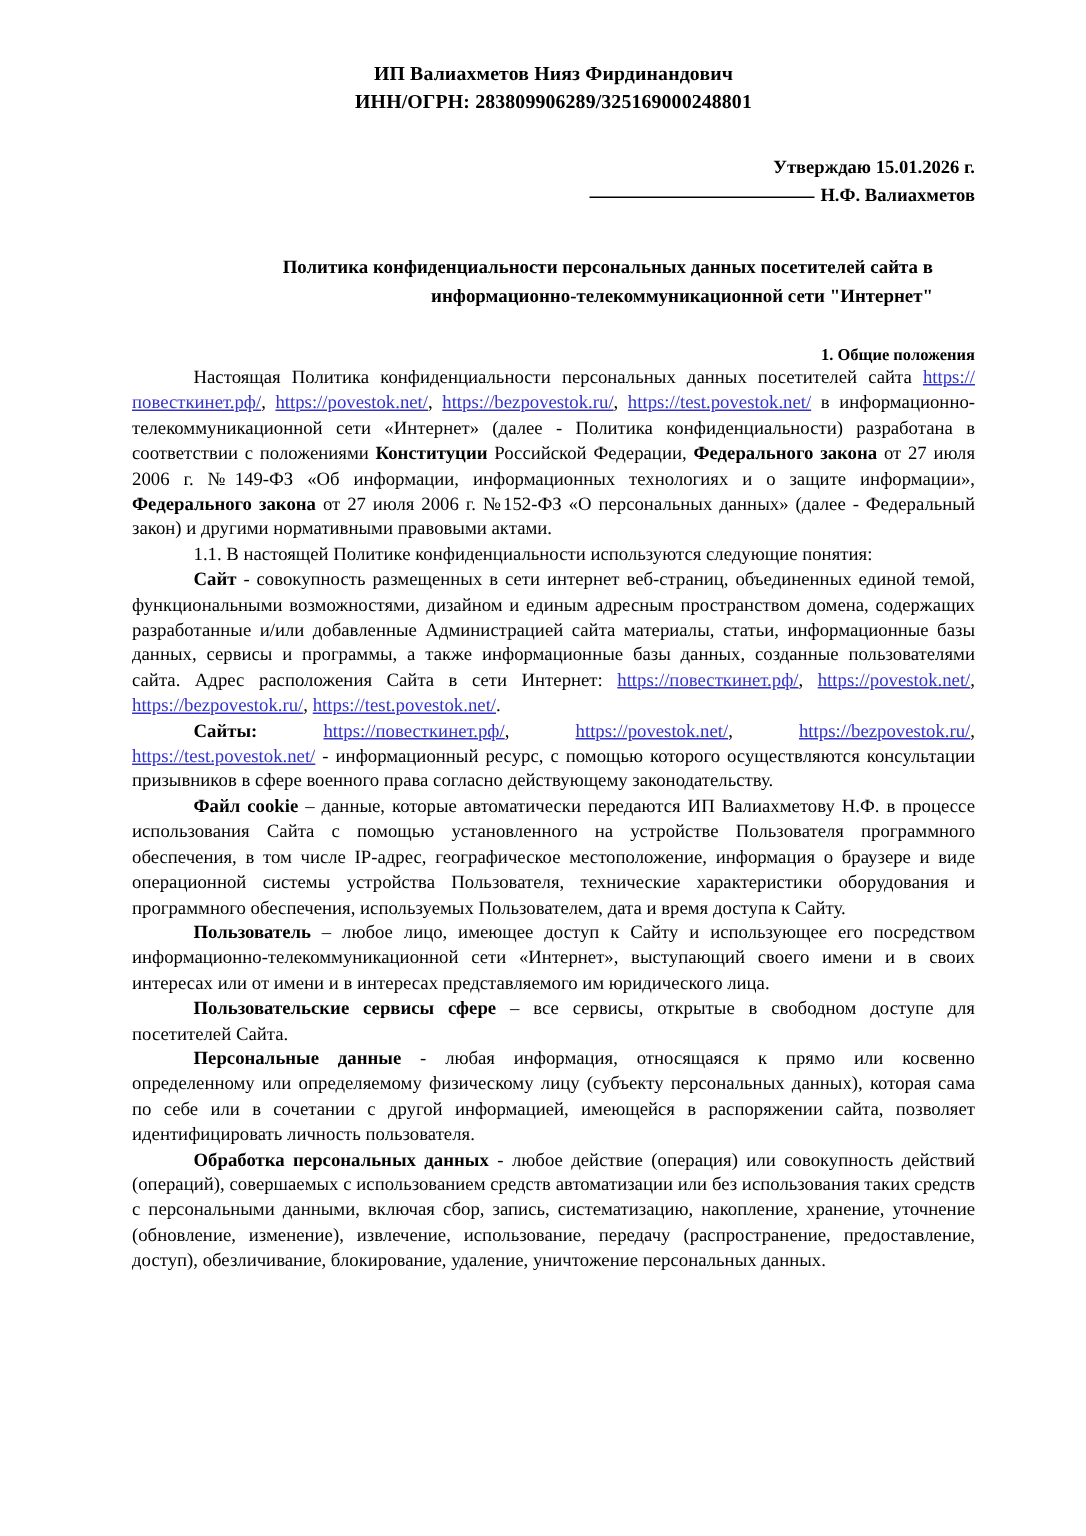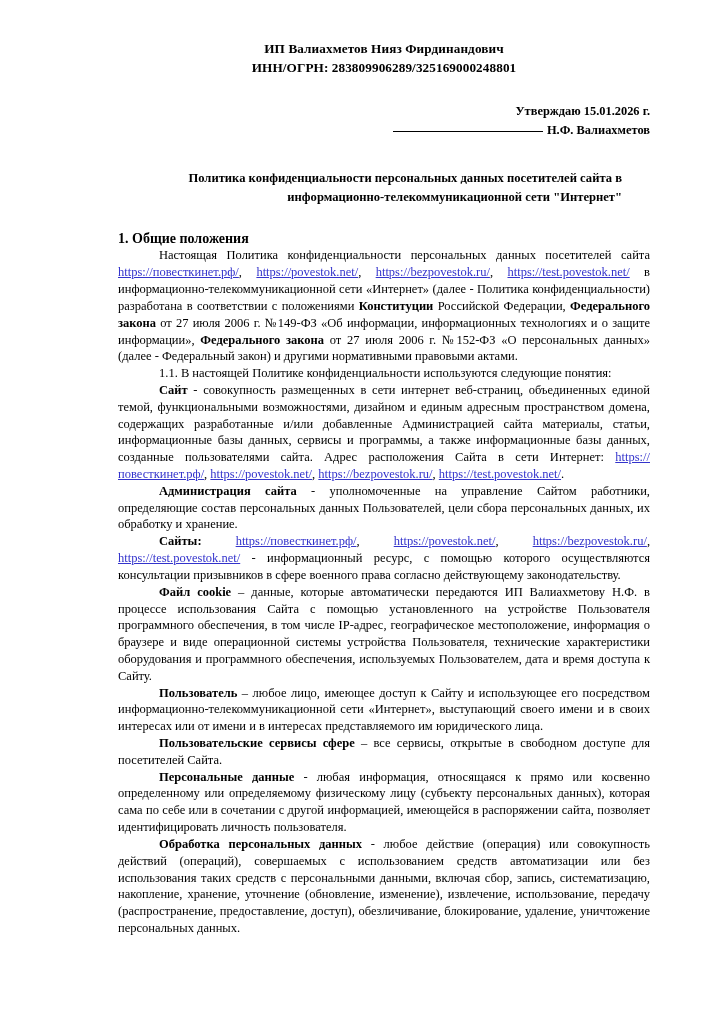--- a/index.html
+++ b/index.html
@@ -12,21 +12,21 @@
     width: 724px;
     height: 1024px;
     font-family: "Liberation Serif", "DejaVu Serif", serif;
     color: #000000;
     overflow: hidden;
   }
   .page {
     width: 724px;
     height: 964px;
     box-sizing: border-box;
-    padding: 40px 74px 0 118px;
+    padding: 40px 74px 0 88px;
     position: relative;
   }
   .doc-header {
     text-align: center;
     font-weight: bold;
     font-size: 13.2px;
     line-height: 1.42;
     letter-spacing: 0.1px;
   }
   .approval {
@@ -51,23 +51,23 @@
   .doc-title {
     margin-top: 30px;
     text-align: right;
     font-weight: bold;
     font-size: 12.6px;
     line-height: 1.52;
     padding: 0 28px;
   }
   .section-heading {
     margin-top: 24px;
-    text-align: left;
+    text-align: right;
     font-weight: bold;
-    font-size: 14px;
+    font-size: 11px;
   }
   p.body-text {
     margin: 0;
     font-size: 12.5px;
     line-height: 1.345;
     text-align: justify;
     text-indent: 41px;
     hyphens: none;
   }
   .first-para {
@@ -98,21 +98,20 @@
   <div class="doc-title">Политика конфиденциальности персональных данных посетителей сайта в информационно-телекоммуникационной сети "Интернет"</div>
 
   <div class="section-heading">1. Общие положения</div>
 
   <p class="body-text first-para"><span>Настоящая Политика конфиденциальности персональных данных посетителей сайта</span> <a class="doclink">https://повесткинет.рф/</a>, <a class="doclink">https://povestok.net/</a>, <a class="doclink">https://bezpovestok.ru/</a>, <a class="doclink">https://test.povestok.net/</a> <span>в информационно-телекоммуникационной сети «Интернет» (далее - Политика конфиденциальности) разработана в соответствии с положениями</span> <b>Конституции</b> <span>Российской Федерации,</span> <b>Федерального закона</b> <span>от 27 июля 2006 г. №149-ФЗ «Об информации, информационных технологиях и о защите информации»,</span> <b>Федерального закона</b> <span>от 27 июля 2006 г. №152-ФЗ «О персональных данных» (далее - Федеральный закон) и другими нормативными правовыми актами.</span></p>
 
   <p class="body-text">1.1. В настоящей Политике конфиденциальности используются следующие понятия:</p>
 
   <p class="body-text"><b>Сайт</b> <span>- совокупность размещенных в сети интернет веб-страниц, объединенных единой темой, функциональными возможностями, дизайном и единым адресным пространством домена, содержащих разработанные и/или добавленные Администрацией сайта материалы, статьи, информационные базы данных, сервисы и программы, а также информационные базы данных, созданные пользователями сайта. Адрес расположения Сайта в сети Интернет:</span> <a class="doclink">https://повесткинет.рф/</a>, <a class="doclink">https://povestok.net/</a>, <a class="doclink">https://bezpovestok.ru/</a>, <a class="doclink">https://test.povestok.net/</a>.</p>
 
-  <p class="body-text"><b>Администрация сайта</b> <span>- уполномоченные на управление Сайтом работники, определяющие состав персональных данных Пользователей, цели сбора персональных данных, их обработку и хранение.</span></p>
 
   <p class="body-text"><b>Сайты:</b> <a class="doclink">https://повесткинет.рф/</a>, <a class="doclink">https://povestok.net/</a>, <a class="doclink">https://bezpovestok.ru/</a>, <a class="doclink">https://test.povestok.net/</a> <span>- информационный ресурс, с помощью которого осуществляются консультации призывников в сфере военного права согласно действующему законодательству.</span></p>
 
   <p class="body-text"><b>Файл cookie</b> <span>– данные, которые автоматически передаются ИП Валиахметову Н.Ф. в процессе использования Сайта с помощью установленного на устройстве Пользователя программного обеспечения, в том числе IP-адрес, географическое местоположение, информация о браузере и виде операционной системы устройства Пользователя, технические характеристики оборудования и программного обеспечения, используемых Пользователем, дата и время доступа к Сайту.</span></p>
 
   <p class="body-text"><b>Пользователь</b> <span>– любое лицо, имеющее доступ к Сайту и использующее его посредством информационно-телекоммуникационной сети «Интернет», выступающий своего имени и в своих интересах или от имени и в интересах представляемого им юридического лица.</span></p>
 
 
 
   <p class="body-text"><b>Пользовательские сервисы сфере</b> <span>– все сервисы, открытые в свободном доступе для посетителей Сайта.</span></p>

